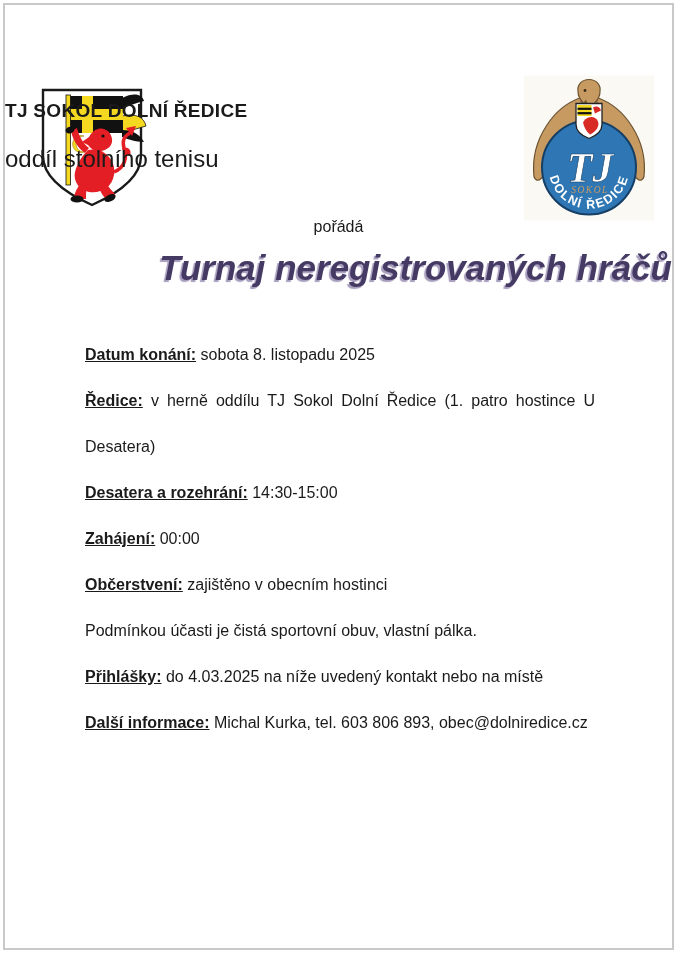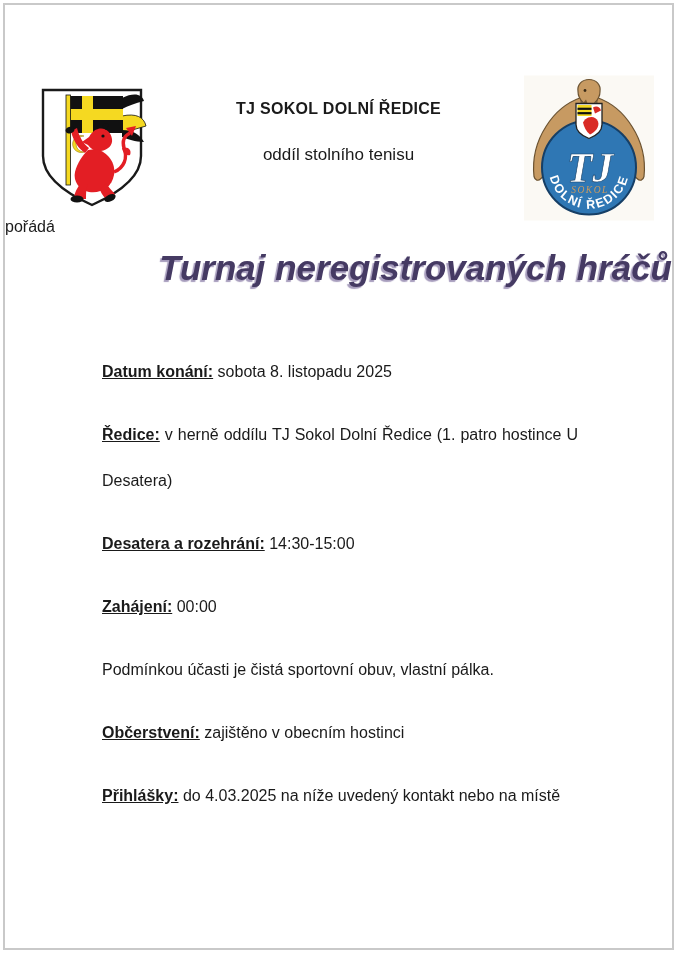--- a/index.html
+++ b/index.html
@@ -1,35 +1,35 @@
 <!DOCTYPE html>
 <html lang="cs"><head>
 <meta charset="utf-8">
 <style>
   html,body{margin:0;padding:0;background:#ffffff;}
   body{width:678px;height:954px;position:relative;overflow:hidden;
        font-family:"Liberation Sans","DejaVu Sans",sans-serif;color:#1a1a1a;}
   .page{position:absolute;left:3px;top:3px;right:4px;bottom:4px;
         border:2px solid #c9c9c9;background:#ffffff;}
   
-  .club-name{position:absolute;top:95px;left:0;right:0;text-align:center;
-             font-size:16px;font-weight:bold;letter-spacing:.3px;}
-  .department{position:absolute;top:140px;left:0;right:0;text-align:center;
-              font-size:17px;}
-  .organizes{position:absolute;top:213px;left:0;right:0;
+  .club-name{position:absolute;top:95px;left:0;right:0;
+             font-size:19px;font-weight:bold;letter-spacing:.3px;}
+  .department{position:absolute;top:140px;left:0;right:0;text-align:left;
+              font-size:24px;}
+  .organizes{position:absolute;top:213px;left:0;right:0;text-align:center;
              font-size:16px;}
   .event-title{position:absolute;top:243px;left:0;right:0;text-align:right;
                font-size:35px;font-weight:bold;font-style:italic;color:#453a63;
                text-shadow:-2px 2px 1px #a79dbd;}
   .emblem-left{position:absolute;left:30px;top:81px;width:114px;height:124px;}
   .emblem-right{position:absolute;left:519px;top:70px;width:130px;height:146px;}
   
   .details{position:absolute;top:327px;left:80px;width:510px;
            font-size:16px;line-height:46px;}
-  .detail{margin:17px;}
+  .detail{margin:0;}
   .justify{text-align:justify;}
   .lbl{font-weight:bold;text-decoration:underline;}
   svg{display:block;}
 </style>
 </head>
 <body>
 
 <div class="page">
 
   <div class="emblem-left">
@@ -108,18 +108,19 @@
   </div>
 
   <div class="organizes">pořádá</div>
   <div class="event-title">Turnaj neregistrovaných hráčů</div>
 
   <div class="details">
     <p class="detail"><span class="lbl">Datum konání:</span><span> </span><span>sobota 8. listopadu 2025</span></p>
     <p class="detail justify"><span class="lbl">Ředice:</span><span> </span><span>v herně oddílu TJ Sokol Dolní Ředice (1. patro hostince U Desatera)</span></p>
     <p class="detail"><span class="lbl">Desatera a rozehrání:</span><span> </span><span>14:30-15:00</span></p>
     <p class="detail"><span class="lbl">Zahájení:</span><span> </span><span>00:00</span></p>
+    <p class="detail"><span class="lbl">Občerstvení:</span><span> </span><span>zajištěno v obecním hostinci</span></p>
     <p class="detail"><span class="lbl"></span><span></span><span>Podmínkou účasti je čistá sportovní obuv, vlastní pálka.</span></p>
-    <p class="detail"><span class="lbl">Občerstvení:</span><span> </span><span>zajištěno v obecním hostinci</span></p>
     <p class="detail"><span class="lbl">Přihlášky:</span><span> </span><span>do 4.03.2025 na níže uvedený kontakt nebo na místě</span></p>
+    <p class="detail"><span class="lbl">Další informace:</span><span> </span><span>Michal Kurka, tel. 603 806 893, obec@dolniredice.cz</span></p>
   </div>
 
 </div>
 
 </body></html>

